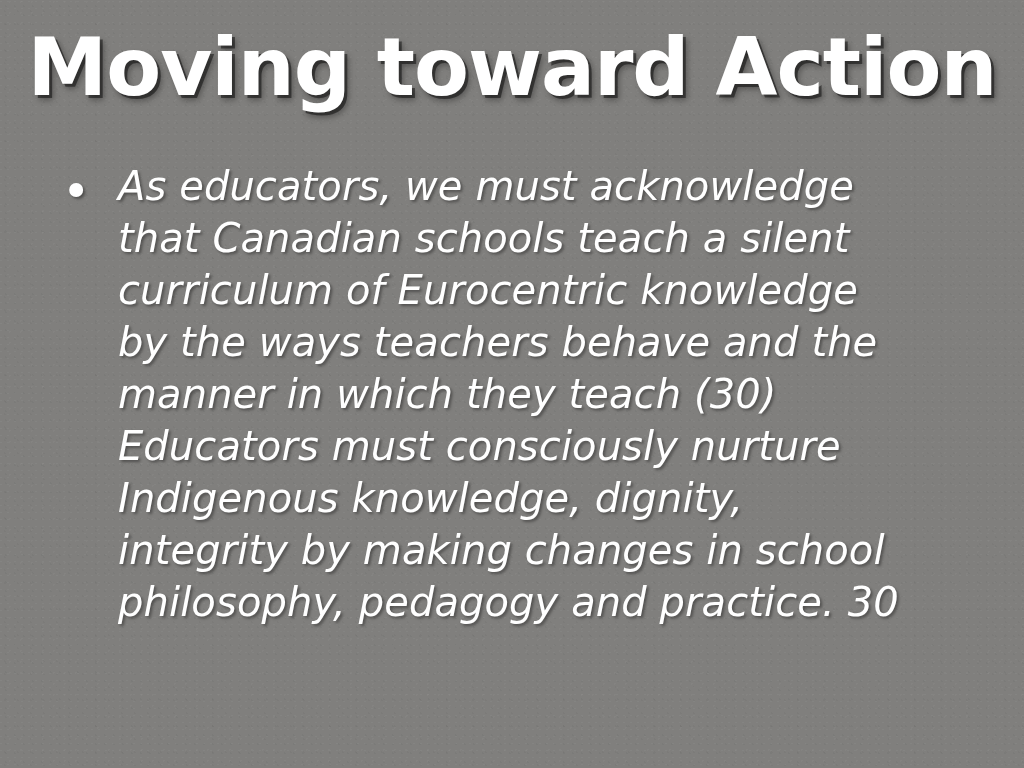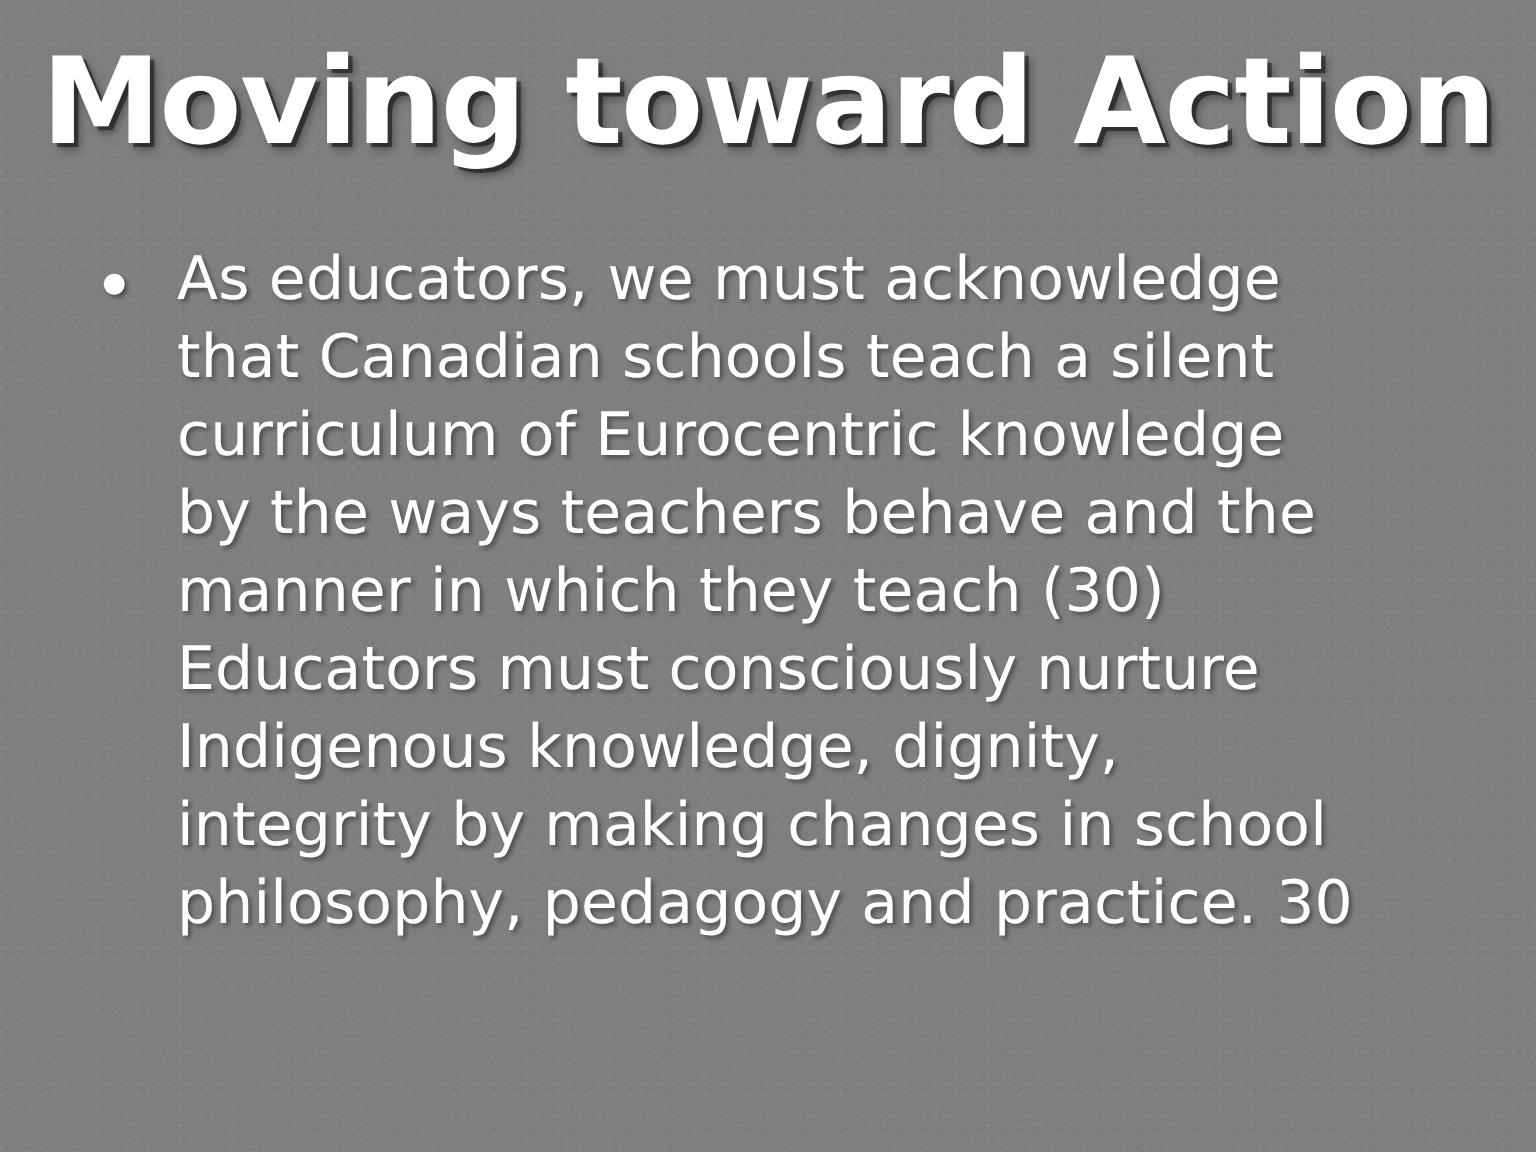--- a/index.html
+++ b/index.html
@@ -73,20 +73,21 @@
   }
   .bullet-text {
     flex: 1 1 auto;
     font-family: "DejaVu Sans", sans-serif;
     font-size: 40px;
     line-height: 52px;
     color: #ffffff;
     text-shadow: 2px 2px 3px rgba(0,0,0,0.38);
     letter-spacing: 0.1px;
     max-width: 800px;
+    font-style: italic;
   }
 </style>
 </head>
 <body>
 
 <div class="slide">
 
   <div class="slide-title">Moving toward Action</div>
 
   <div class="body-block">

